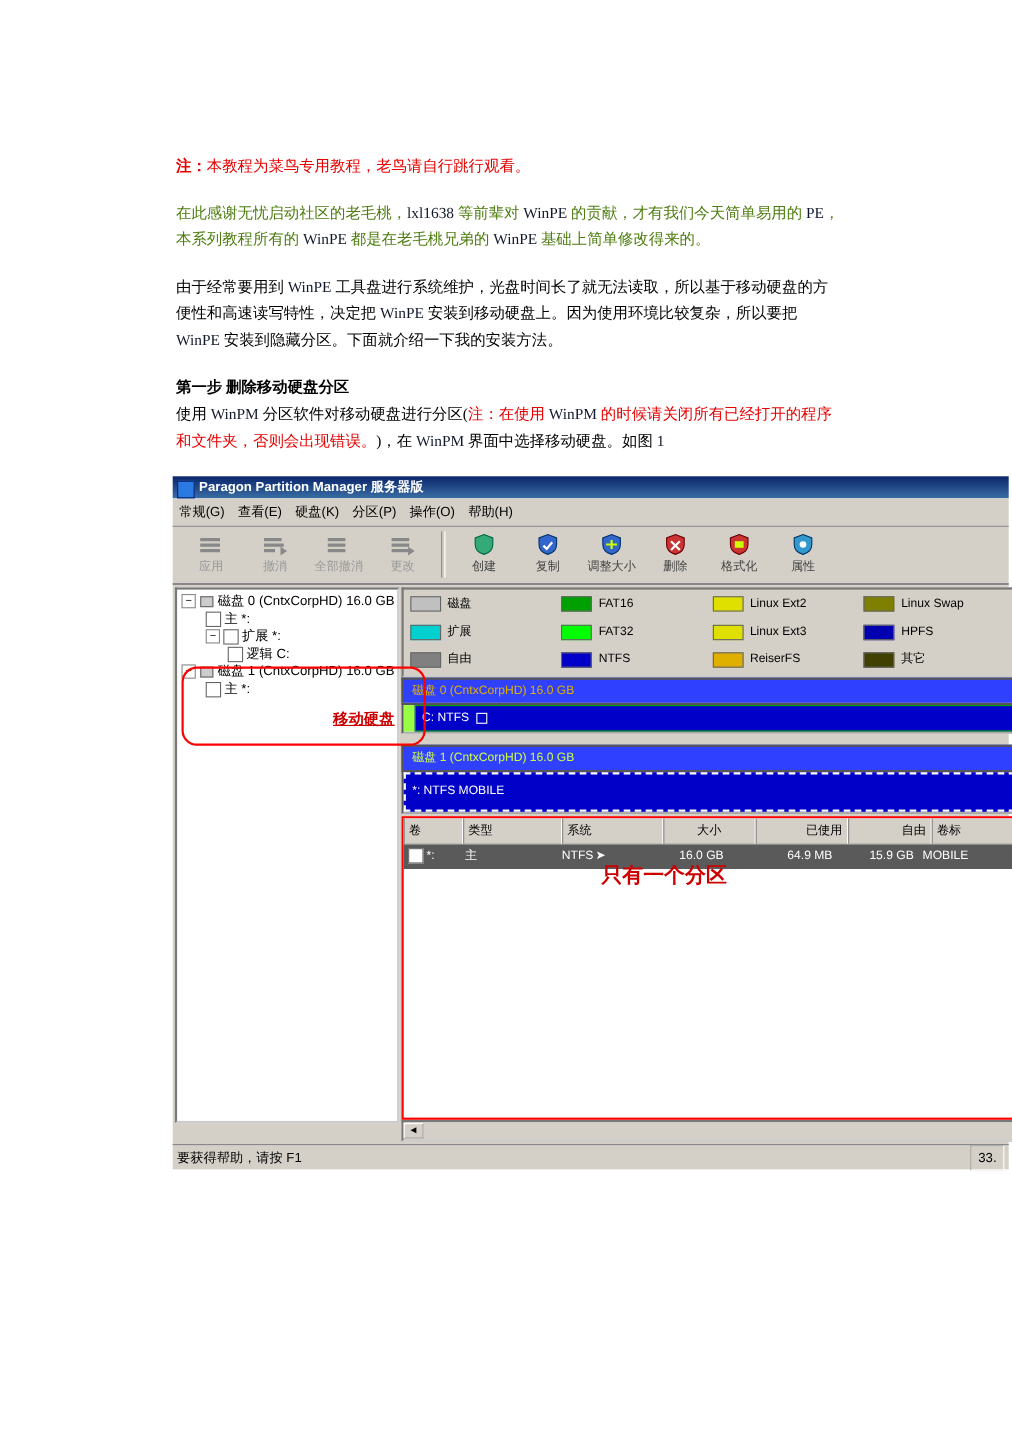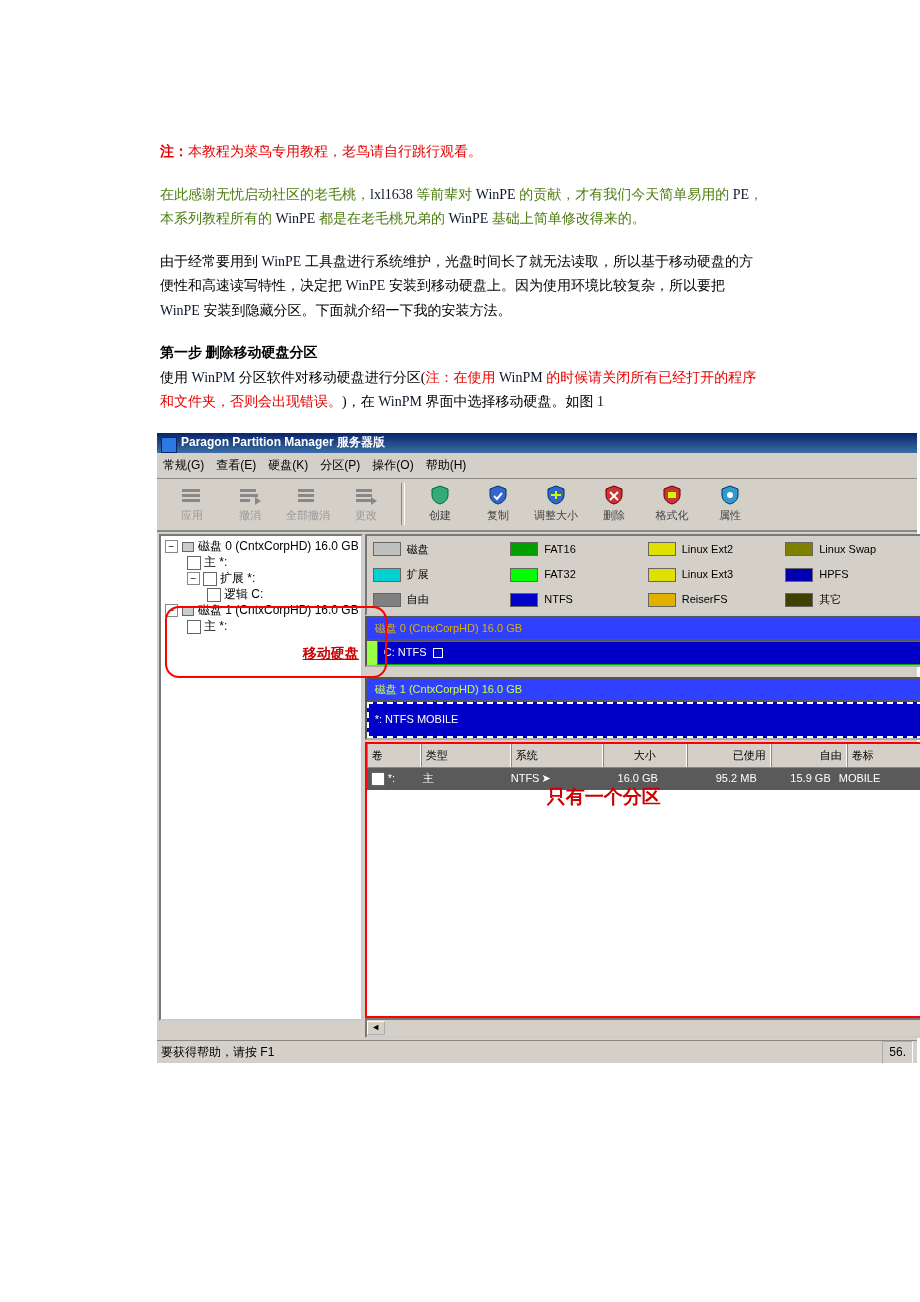--- a/index.html
+++ b/index.html
@@ -289,30 +289,30 @@
             <div class="th w-size">大小</div>
             <div class="th w-used">已使用</div>
             <div class="th w-free">自由</div>
             <div class="th w-lbl">卷标</div>
           </div>
           <div class="trow" style="background:#5a5a5a;color:#fff">
             <div class="td w-vol"><span class="pic" style="vertical-align:middle"></span><span>*:</span></div>
             <div class="td w-type">主</div>
             <div class="td w-sys"><span>NTFS</span><span style="margin-left:2px">➤</span></div>
             <div class="td w-size">16.0 GB</div>
-            <div class="td w-used">95.2 MB</div>
+            <div class="td w-used">64.9 MB</div>
             <div class="td w-free">15.9 GB</div>
             <div class="td w-lbl">MOBILE</div>
           </div>
           <div class="annot">只有一个分区</div>
         </div>
         <div class="scroll-h">
             <span class="arr">◄</span>
           </div>
       </div>
     </div>
 
     <div class="status">
       <span>要获得帮助，请按 F1</span>
-      <span class="cell">56.</span>
+      <span class="cell">33.</span>
     </div>
   </div>
 </div>
 
 </body></html>

